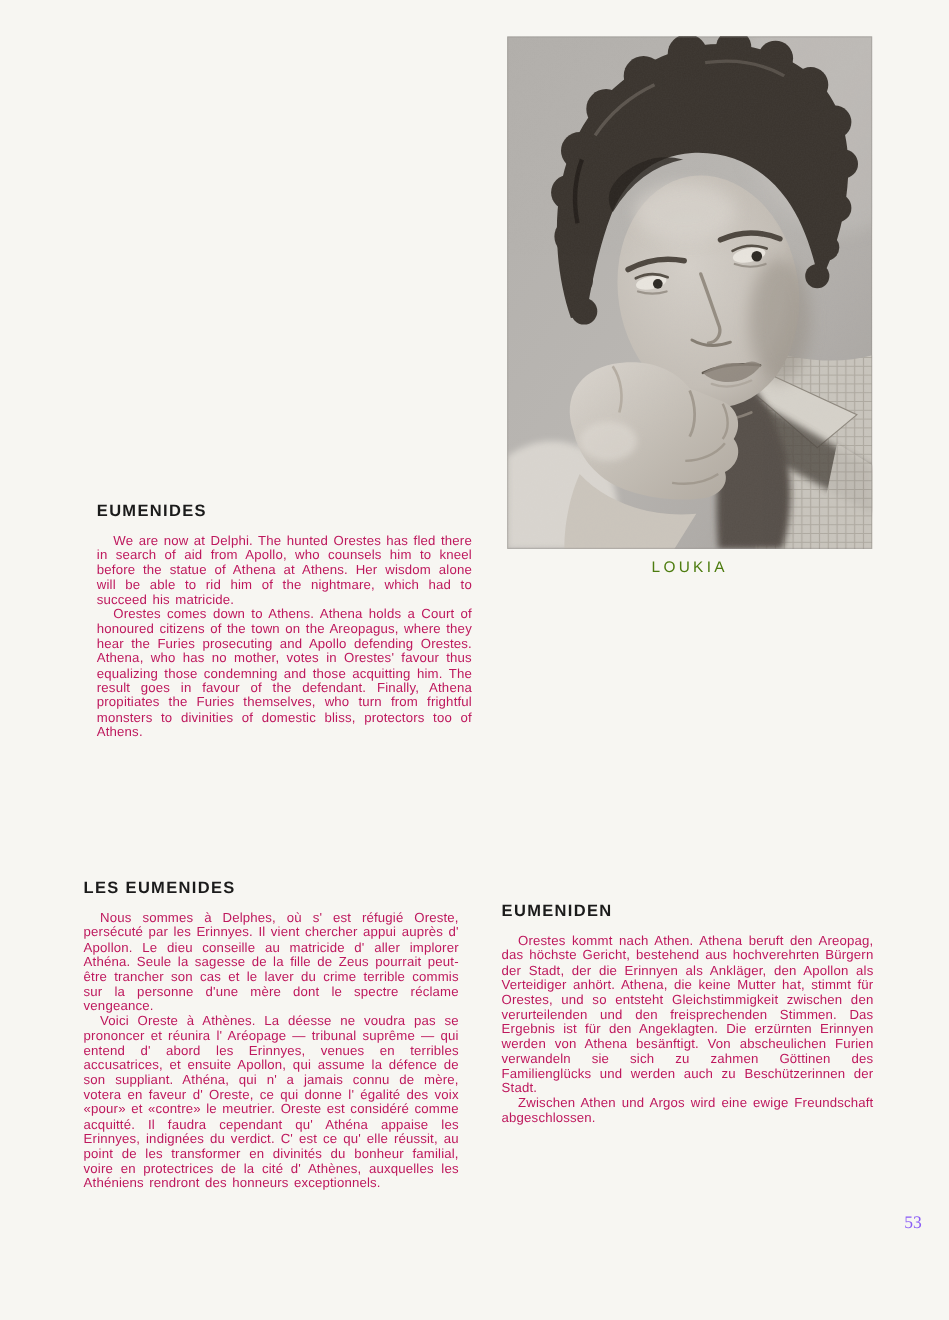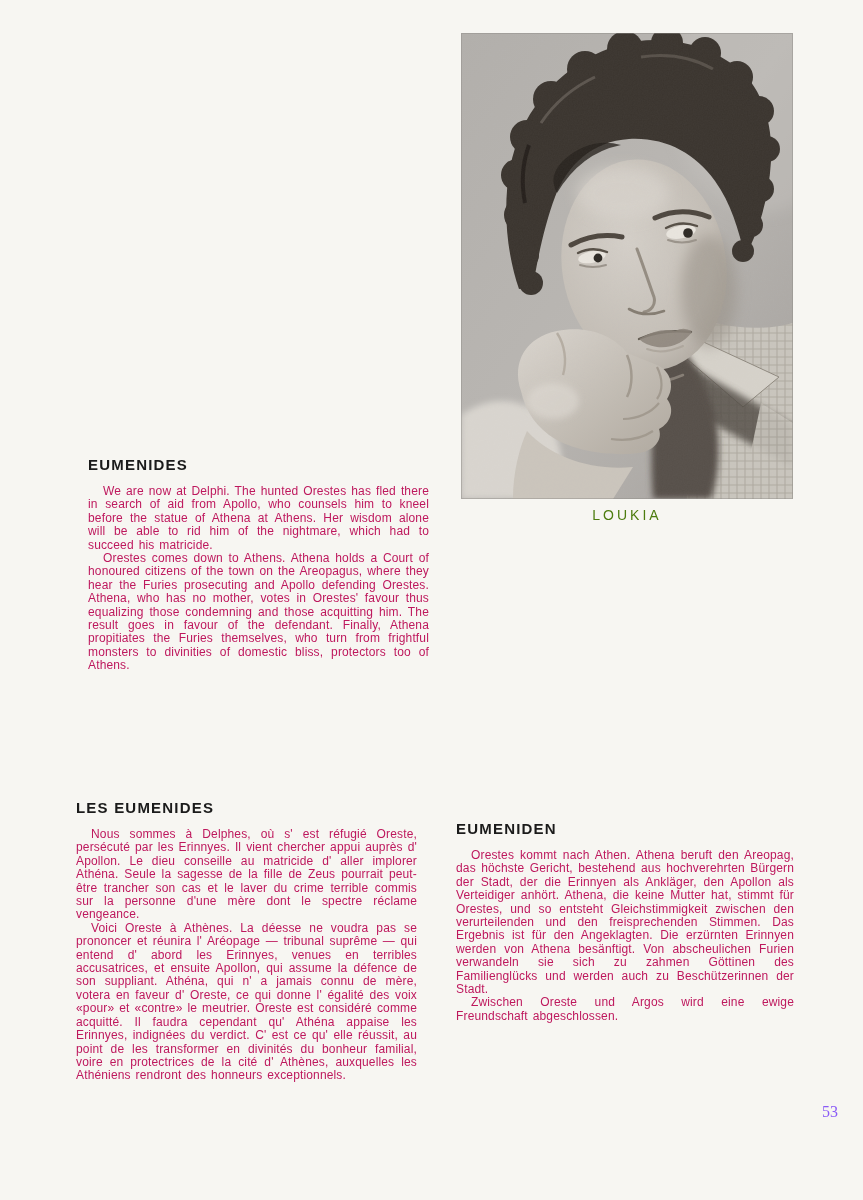--- a/index.html
+++ b/index.html
@@ -165,17 +165,17 @@
 
   <section class="sec sec-fr">
     <h2>LES EUMENIDES</h2>
     <p>Nous sommes à Delphes, où s' est réfugié Oreste, persécuté par les Erinnyes. Il vient chercher appui auprès d' Apollon. Le dieu conseille au matricide d' aller implorer Athéna. Seule la sagesse de la fille de Zeus pourrait peut-être trancher son cas et le laver du crime terrible commis sur la personne d'une mère dont le spectre réclame vengeance.</p>
     <p>Voici Oreste à Athènes. La déesse ne voudra pas se prononcer et réunira l' Aréopage — tribunal suprême — qui entend d' abord les Erinnyes, venues en terribles accusatrices, et ensuite Apollon, qui assume la défence de son suppliant. Athéna, qui n' a jamais connu de mère, votera en faveur d' Oreste, ce qui donne l' égalité des voix «pour» et «contre» le meutrier. Oreste est considéré comme acquitté. Il faudra cependant qu' Athéna appaise les Erinnyes, indignées du verdict. C' est ce qu' elle réussit, au point de les transformer en divinités du bonheur familial, voire en protectrices de la cité d' Athènes, auxquelles les Athéniens rendront des honneurs exceptionnels.</p>
   </section>
 
   <section class="sec sec-de">
     <h2>EUMENIDEN</h2>
     <p>Orestes kommt nach Athen. Athena beruft den Areopag, das höchste Gericht, bestehend aus hochverehrten Bürgern der Stadt, der die Erinnyen als Ankläger, den Apollon als Verteidiger anhört. Athena, die keine Mutter hat, stimmt für Orestes, und so entsteht Gleichstimmigkeit zwischen den verurteilenden und den freisprechenden Stimmen. Das Ergebnis ist für den Angeklagten. Die erzürnten Erinnyen werden von Athena besänftigt. Von abscheulichen Furien verwandeln sie sich zu zahmen Göttinen des Familienglücks und werden auch zu Beschützerinnen der Stadt.</p>
-    <p>Zwischen Oreste und Argos wird eine ewige Freundschaft abgeschlossen.</p>
+    <p>Zwischen Athen und Argos wird eine ewige Freundschaft abgeschlossen.</p>
   </section>
 
   <div class="pageno">53</div>
 </div>
 
 </body></html>

